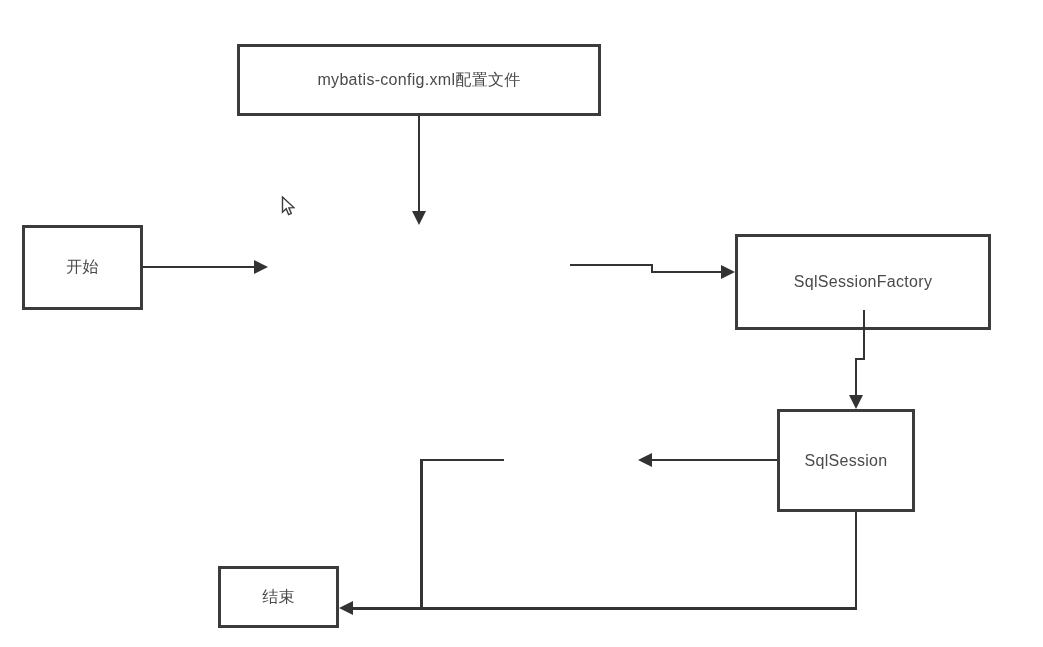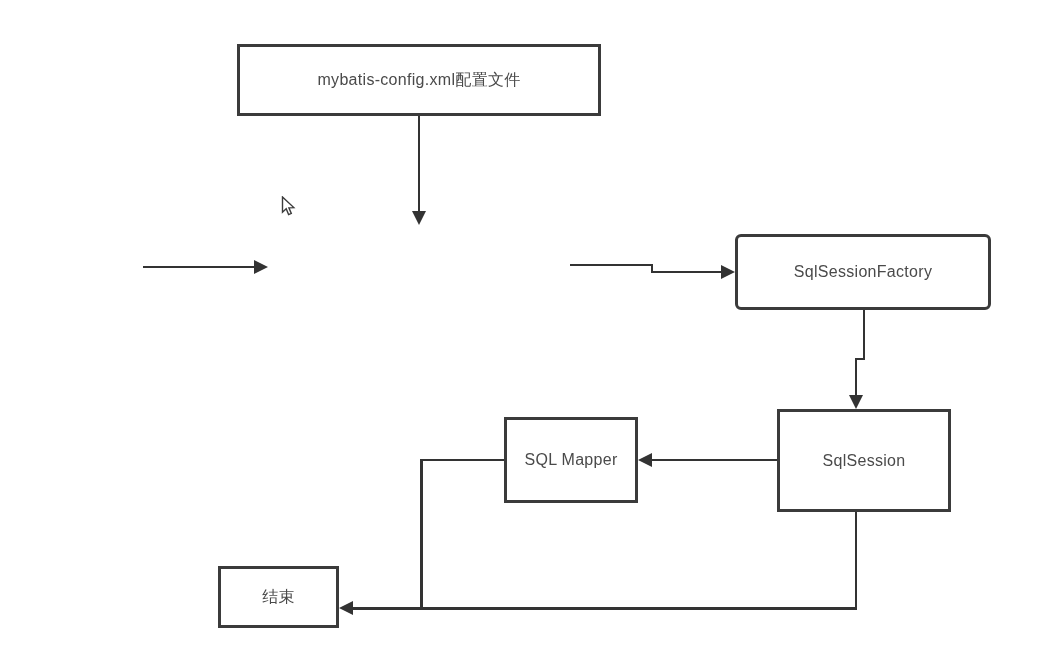--- a/index.html
+++ b/index.html
@@ -63,33 +63,33 @@
 </style>
 </head>
 <body>
 
 <div class="stage">
 
   <div class="node" style="left:237px; top:12px;  width:364px; height:72px;">
     <span>mybatis-config.xml配置文件</span>
   </div>
 
+  <div class="node" style="left:22px;  top:193px; width:121px; height:85px;">
+    <span>开始</span>
+  </div>
 
 
-  <div class="node" style="left:735px; top:202px; width:256px; height:76px;border-radius:6px;">
+  <div class="node" style="left:735px; top:202px; width:256px; height:96px;">
     <span>SqlSessionFactory</span>
   </div>
 
-  <div class="node" style="left:777px; top:377px; width:174px; height:103px;">
+  <div class="node" style="left:777px; top:377px; width:138px; height:103px;">
     <span>SqlSession</span>
   </div>
 
-  <div class="node" style="left:504px; top:385px; width:134px; height:86px;">
-    <span>SQL Mapper</span>
-  </div>
 
   <div class="node" style="left:218px; top:534px; width:121px; height:62px;">
     <span>结束</span>
   </div>
 
   <div class="v-line" style="left:417.5px; top:84px; height:97px;"></div>
   <div class="arrow down" style="left:411.5px; top:179px;"></div>
 
   <div class="h-line" style="left:143px; top:233.5px; width:113px;"></div>
   <div class="arrow right" style="left:254px; top:227.75px;"></div>

